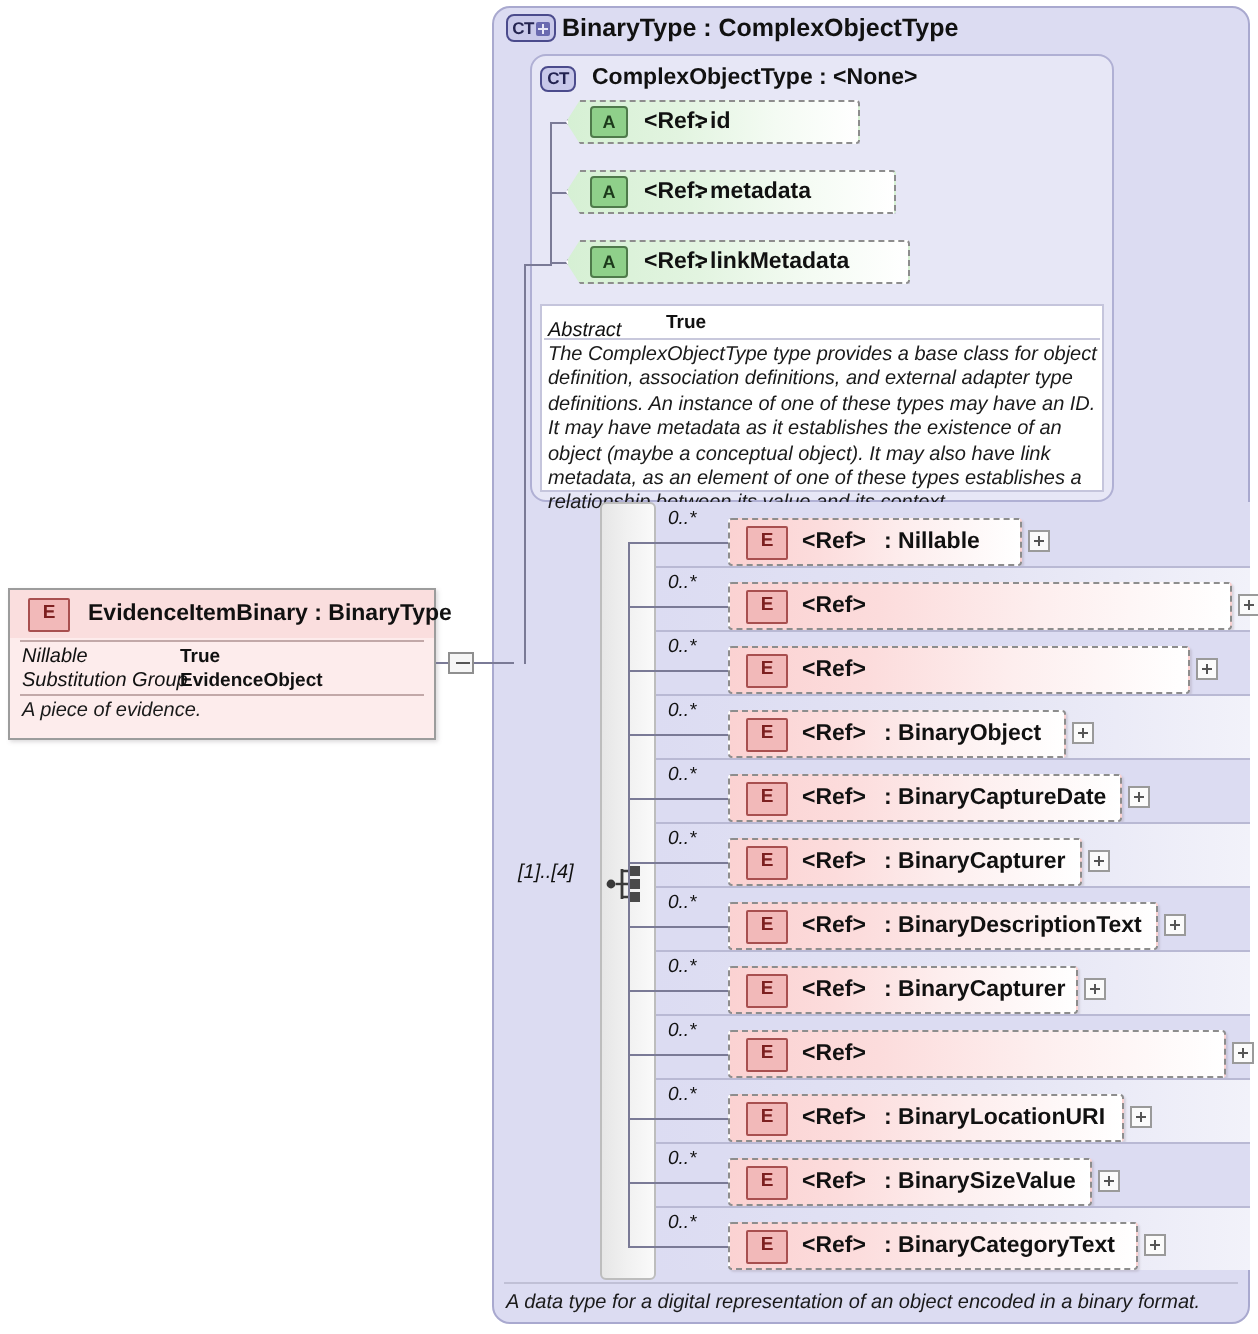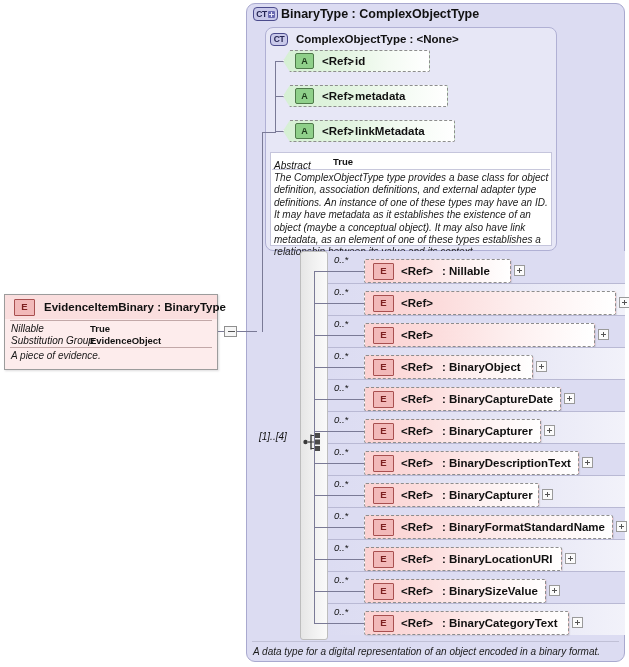--- a/index.html
+++ b/index.html
@@ -361,21 +361,20 @@
     <div class="plusbox" style="left: 542px; top: 489px;"></div>
     <div class="abs el-band" style="top: 507px;"></div>
     <div class="abs el-sep" style="top: 507px;"></div>
     <div class="card-label" style="top: 510px;">0..*</div>
     <div class="abs conn-h" style="left: 314px; top: 527px; width: 50px;"></div>
     <div class="el-box abs" style="left: 364px; top: 515px; width: 249px;">
       <span class="ebadge">
         <span>E</span>
       </span>
       <span class="eref">&lt;Ref&gt;</span>
-      <span class="ename">: BinaryFormatStandardName</span>
     </div>
     <div class="plusbox" style="left: 616px; top: 521px;"></div>
     <div class="abs el-band alt" style="top: 539px;"></div>
     <div class="abs el-sep" style="top: 539px;"></div>
     <div class="card-label" style="top: 542px;">0..*</div>
     <div class="abs conn-h" style="left: 314px; top: 559px; width: 50px;"></div>
     <div class="el-box abs" style="left: 364px; top: 547px; width: 198px;">
       <span class="ebadge">
         <span>E</span>
       </span>

